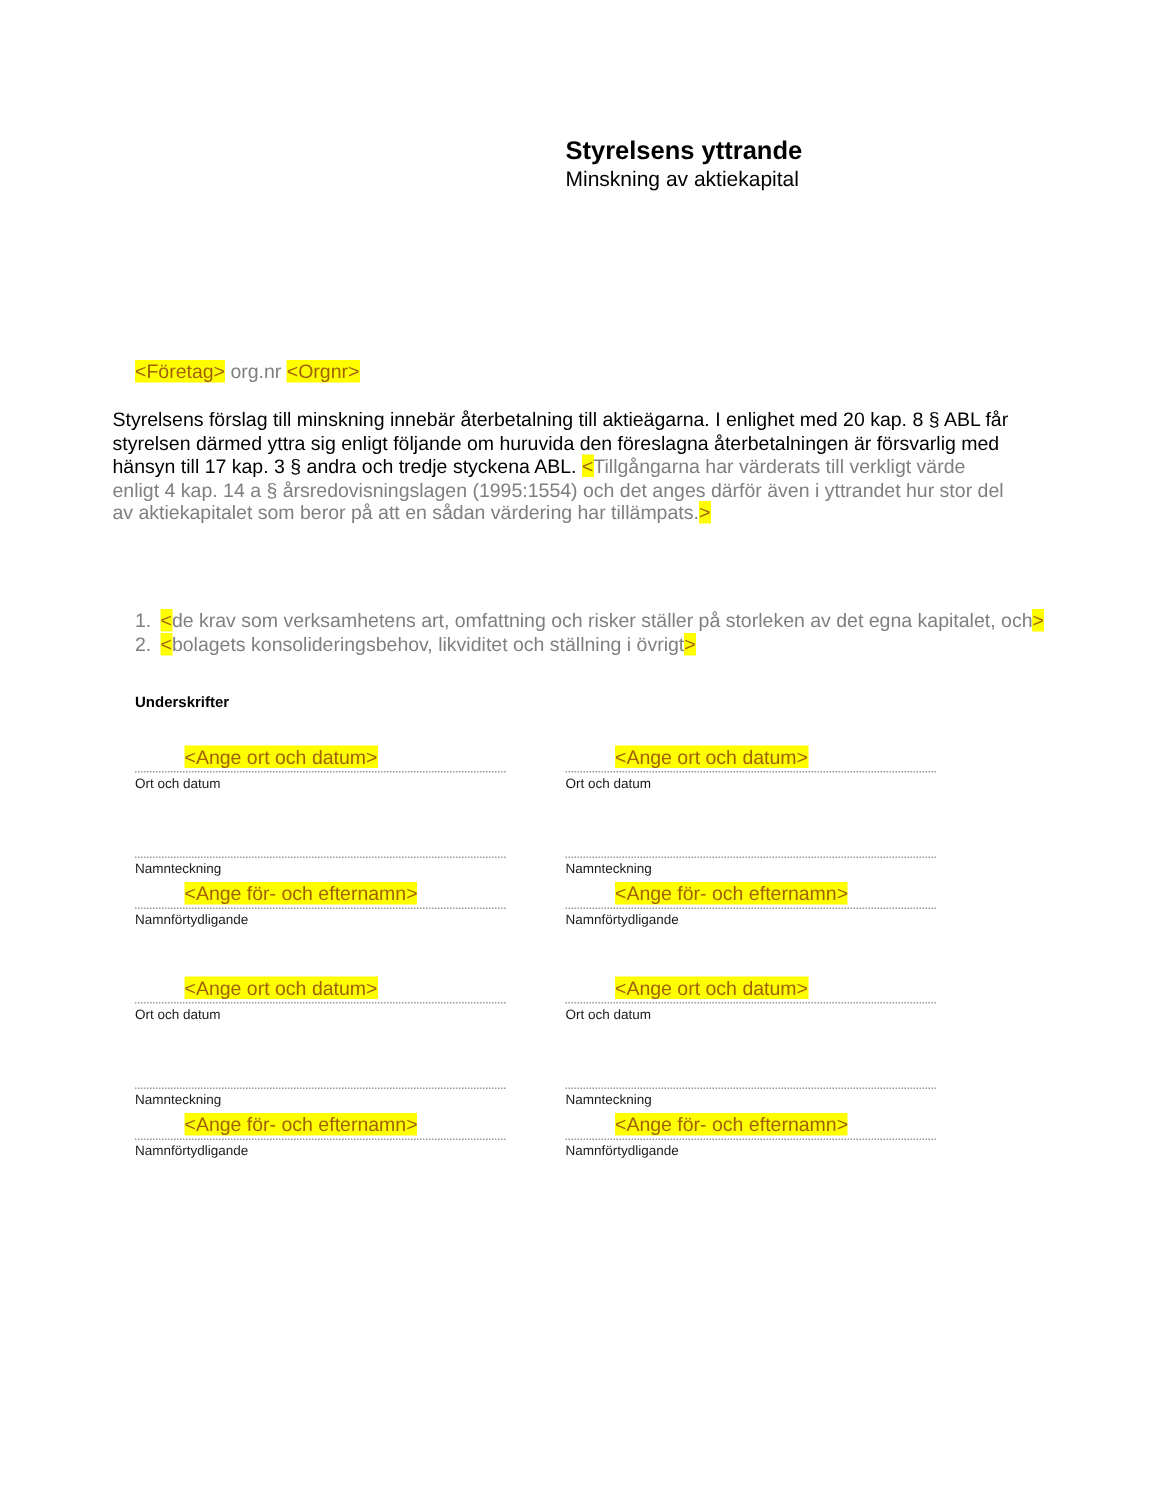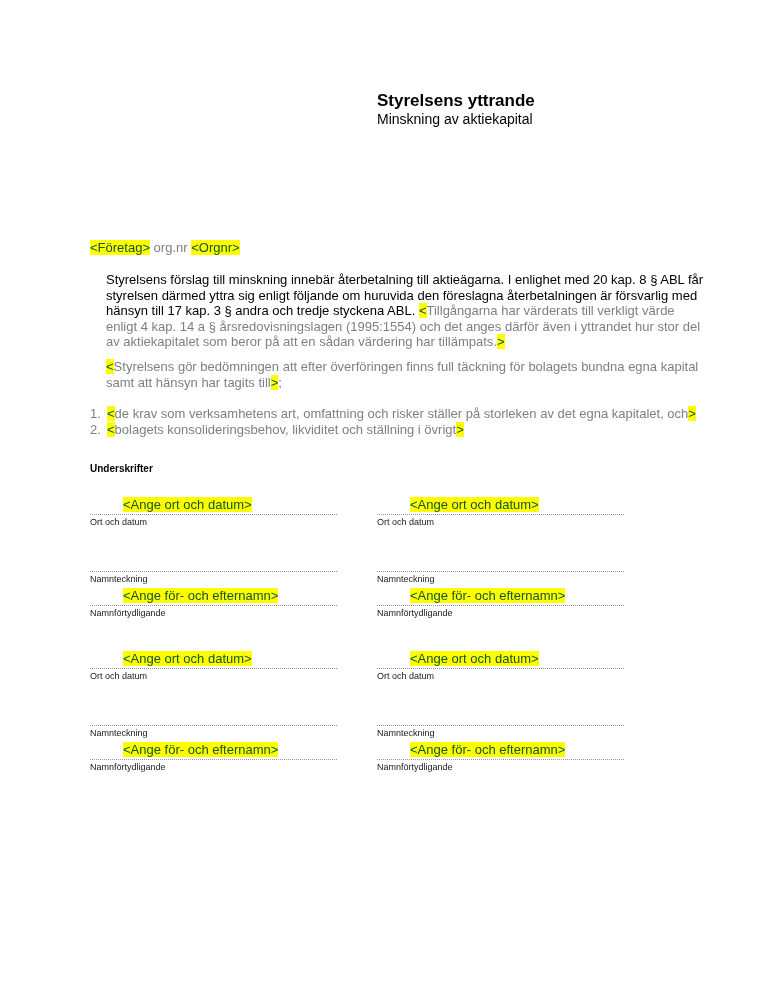--- a/index.html
+++ b/index.html
@@ -9,26 +9,26 @@
     overflow:hidden;
     text-decoration:underline;
   }
   .doc-header { position:absolute; left:377px; top:90px; }
   .doc-title { font-size:17px; font-weight:bold; line-height:21px; margin:0; }
   .doc-subtitle { font-size:14px; line-height:17px; margin:0; }
 
   .section-heading { position:absolute; left:90px; top:219px; font-size:15px; font-weight:bold; line-height:19px; }
   .company-line { position:absolute; left:90px; top:240px; font-size:13px; line-height:16px; color:#7f7f7f; }
 
-  .body-para { position:absolute; left:106px; width:600px; font-size:13px; line-height:15.6px; }
+  .body-para { position:absolute; left:75px; width:600px; font-size:13px; line-height:15.6px; }
   .para1 { top:272px; }
   .para2 { top:359px; }
 
   .gray { color:#7f7f7f; }
-  .hl { background:#ffff00; color:#14532d; }
+  .hl { background:#ffff00; color:#a16207; }
 
   .list-block { position:absolute; left:90px; top:406px; width:612px; font-size:13px; line-height:15.6px; }
   .list-row { display:flex; }
   .list-num { width:17px; flex:0 0 17px; color:#7f7f7f; }
   .list-text { flex:1; }
 
   .underskrifter { position:absolute; left:90px; top:459px; font-size:10px; font-weight:bold; line-height:19px; }
 
   .sig-grid {
     position:absolute; left:90px; top:497px;
@@ -51,21 +51,20 @@
   <div class="doc-header">
     <div class="doc-title">Styrelsens yttrande</div>
     <div class="doc-subtitle">Minskning av aktiekapital</div>
   </div>
 
 
   <div class="company-line"><span class="hl">&lt;Företag&gt;</span><span> org.nr </span><span class="hl">&lt;Orgnr&gt;</span></div>
 
   <div class="body-para para1"><span>Styrelsens förslag till minskning innebär återbetalning till aktieägarna. I enlighet med 20 kap. 8 § ABL får styrelsen därmed yttra sig enligt följande om huruvida den föreslagna återbetalningen är försvarlig med hänsyn till 17 kap. 3 § andra och tredje styckena ABL. </span><span class="hl">&lt;</span><span class="gray">Tillgångarna har värderats till verkligt värde enligt 4 kap. 14 a § årsredovisningslagen (1995:1554) och det anges därför även i yttrandet hur stor del av aktiekapitalet som beror på att en sådan värdering har tillämpats.</span><span class="hl">&gt;</span></div>
 
-  <div class="body-para para2"><span class="hl">&lt;</span><span class="gray">Styrelsens gör bedömningen att efter överföringen finns full täckning för bolagets bundna egna kapital samt att hänsyn har tagits till</span><span class="hl">&gt;</span><span class="gray">;</span></div>
 
   <div class="list-block">
     <div class="list-row">
       <span class="list-num">1.</span>
       <span class="list-text"><span class="hl">&lt;</span><span class="gray">de krav som verksamhetens art, omfattning och risker ställer på storleken av det egna kapitalet, och</span><span class="hl">&gt;</span></span>
     </div>
     <div class="list-row">
       <span class="list-num">2.</span>
       <span class="list-text"><span class="hl">&lt;</span><span class="gray">bolagets konsolideringsbehov, likviditet och ställning i övrigt</span><span class="hl">&gt;</span></span>
     </div>

